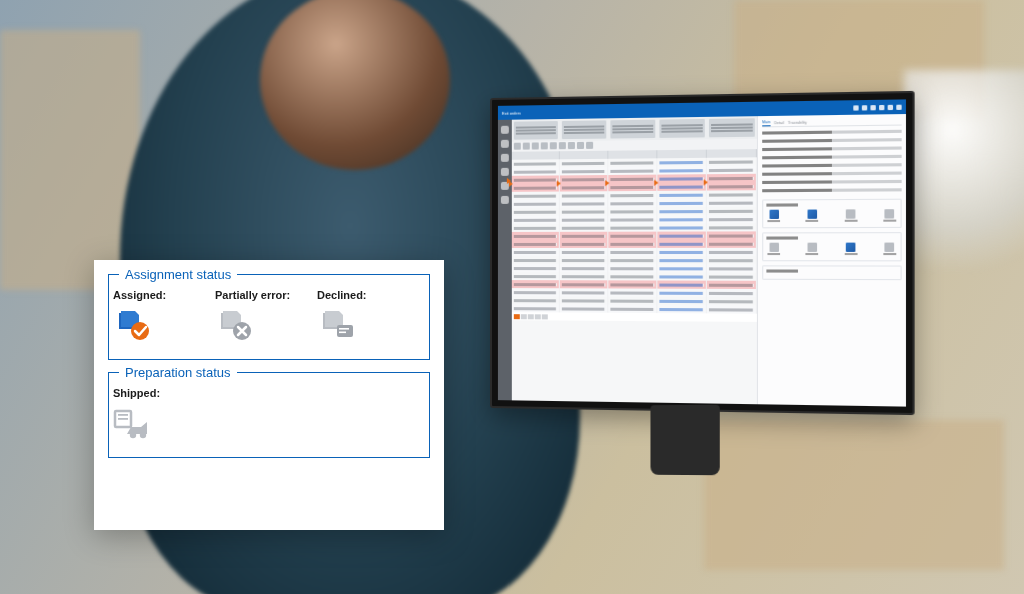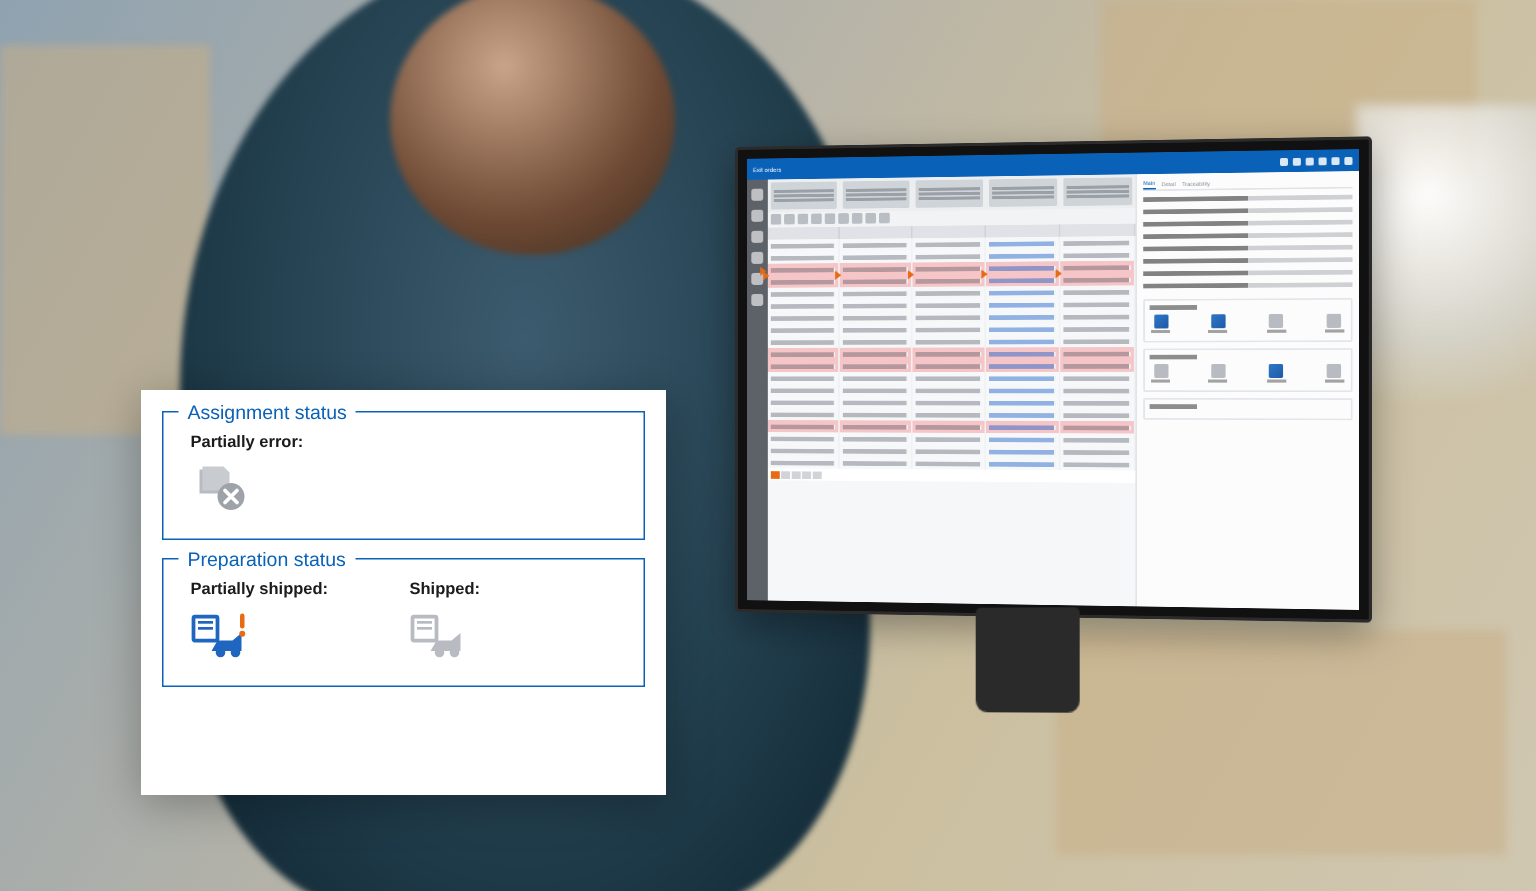--- a/index.html
+++ b/index.html
@@ -91,21 +91,21 @@
     position: absolute;
     left: 94px; top: 260px;
     width: 350px; height: 270px;
     background: #ffffff;
     box-shadow: 0 6px 28px rgba(0,0,0,0.28);
     display: flex; flex-direction: column;
   }
   .fieldset {
     border: 1px solid #0a62b8;
     margin: 14px 14px 6px 14px;
-    padding: 14px 10px 16px 18px;
+    padding: 14px 10px 16px 4px;
     position: relative;
   }
   .fieldset.second { margin-top: 6px; }
   .fieldset .legend {
     position: absolute; top: -8px; left: 10px;
     background: #ffffff;
     padding: 0 6px;
     color: #0a62b8;
     font-size: 13px;
   }
@@ -599,52 +599,60 @@
     </div>
   </div>
 </div>
 <div class="monitor-stand"></div>
 
 <div class="legend-card">
 
   <div class="fieldset">
     <div class="legend">Assignment status</div>
     <div class="status-row">
+      <div class="status-item">
+        <span class="lbl">Assigned:</span>
+        <span class="icon-wrap">
+          <svg width="40" height="36" viewBox="0 0 40 36">
+            <path d="M6 6 L20 6 L24 10 L24 22 L6 22 Z" fill="#1e66bf"></path>
+            <path d="M10 6 L24 6 L28 10 L28 22 L10 22 Z" fill="#2f7bd1" transform="translate(-2,-2)"></path>
+            <circle cx="27" cy="24" r="9" fill="#e86b14"></circle>
+            <path d="M22 24 l4 4 l7 -8" stroke="#fff" stroke-width="2.5" fill="none" stroke-linecap="round" stroke-linejoin="round"></path>
+          </svg>
+        </span>
+      </div>
       <div class="status-item">
         <span class="lbl">Partially error:</span>
         <span class="icon-wrap">
           <svg width="40" height="36" viewBox="0 0 40 36">
             <path d="M6 6 L20 6 L24 10 L24 22 L6 22 Z" fill="#b8bcc2"></path>
             <path d="M10 6 L24 6 L28 10 L28 22 L10 22 Z" fill="#c8ccd1" transform="translate(-2,-2)"></path>
             <circle cx="27" cy="24" r="9" fill="#9ea3aa"></circle>
             <path d="M23 20 l8 8 M31 20 l-8 8" stroke="#fff" stroke-width="2.5" stroke-linecap="round"></path>
           </svg>
         </span>
       </div>
+      <div class="status-item">
+        <span class="lbl">Declined:</span>
+        <span class="icon-wrap">
+          <svg width="40" height="36" viewBox="0 0 40 36">
+            <path d="M6 6 L20 6 L24 10 L24 22 L6 22 Z" fill="#b8bcc2"></path>
+            <path d="M10 6 L24 6 L28 10 L28 22 L10 22 Z" fill="#c8ccd1" transform="translate(-2,-2)"></path>
+            <rect x="20" y="18" width="16" height="12" rx="2" fill="#9ea3aa"></rect>
+            <rect x="22" y="21" width="10" height="1.6" fill="#fff"></rect>
+            <rect x="22" y="24.5" width="7" height="1.6" fill="#fff"></rect>
+          </svg>
+        </span>
+      </div>
     </div>
   </div>
 
   <div class="fieldset second">
     <div class="legend">Preparation status</div>
     <div class="status-row">
-      <div class="status-item">
-        <span class="lbl">Partially shipped:</span>
-        <span class="icon-wrap">
-          <svg width="44" height="36" viewBox="0 0 44 36">
-            <rect x="4" y="6" width="16" height="16" rx="1" fill="none" stroke="#1e66bf" stroke-width="2.5"></rect>
-            <rect x="7" y="9" width="10" height="1.8" fill="#1e66bf"></rect>
-            <rect x="7" y="13" width="10" height="1.8" fill="#1e66bf"></rect>
-            <path d="M20 22 h10 l6 -5 v12 h-20 Z" fill="#1e66bf"></path>
-            <circle cx="22" cy="30" r="3.2" fill="#1e66bf"></circle>
-            <circle cx="32" cy="30" r="3.2" fill="#1e66bf"></circle>
-            <rect x="35" y="4" width="3" height="10" rx="1.5" fill="#e86b14"></rect>
-            <circle cx="36.5" cy="17.5" r="2" fill="#e86b14"></circle>
-          </svg>
-        </span>
-      </div>
       <div class="status-item">
         <span class="lbl">Shipped:</span>
         <span class="icon-wrap">
           <svg width="44" height="36" viewBox="0 0 44 36">
             <rect x="4" y="6" width="16" height="16" rx="1" fill="none" stroke="#b8bcc2" stroke-width="2.5"></rect>
             <rect x="7" y="9" width="10" height="1.8" fill="#b8bcc2"></rect>
             <rect x="7" y="13" width="10" height="1.8" fill="#b8bcc2"></rect>
             <path d="M20 22 h10 l6 -5 v12 h-20 Z" fill="#b8bcc2"></path>
             <circle cx="22" cy="30" r="3.2" fill="#b8bcc2"></circle>
             <circle cx="32" cy="30" r="3.2" fill="#b8bcc2"></circle>

